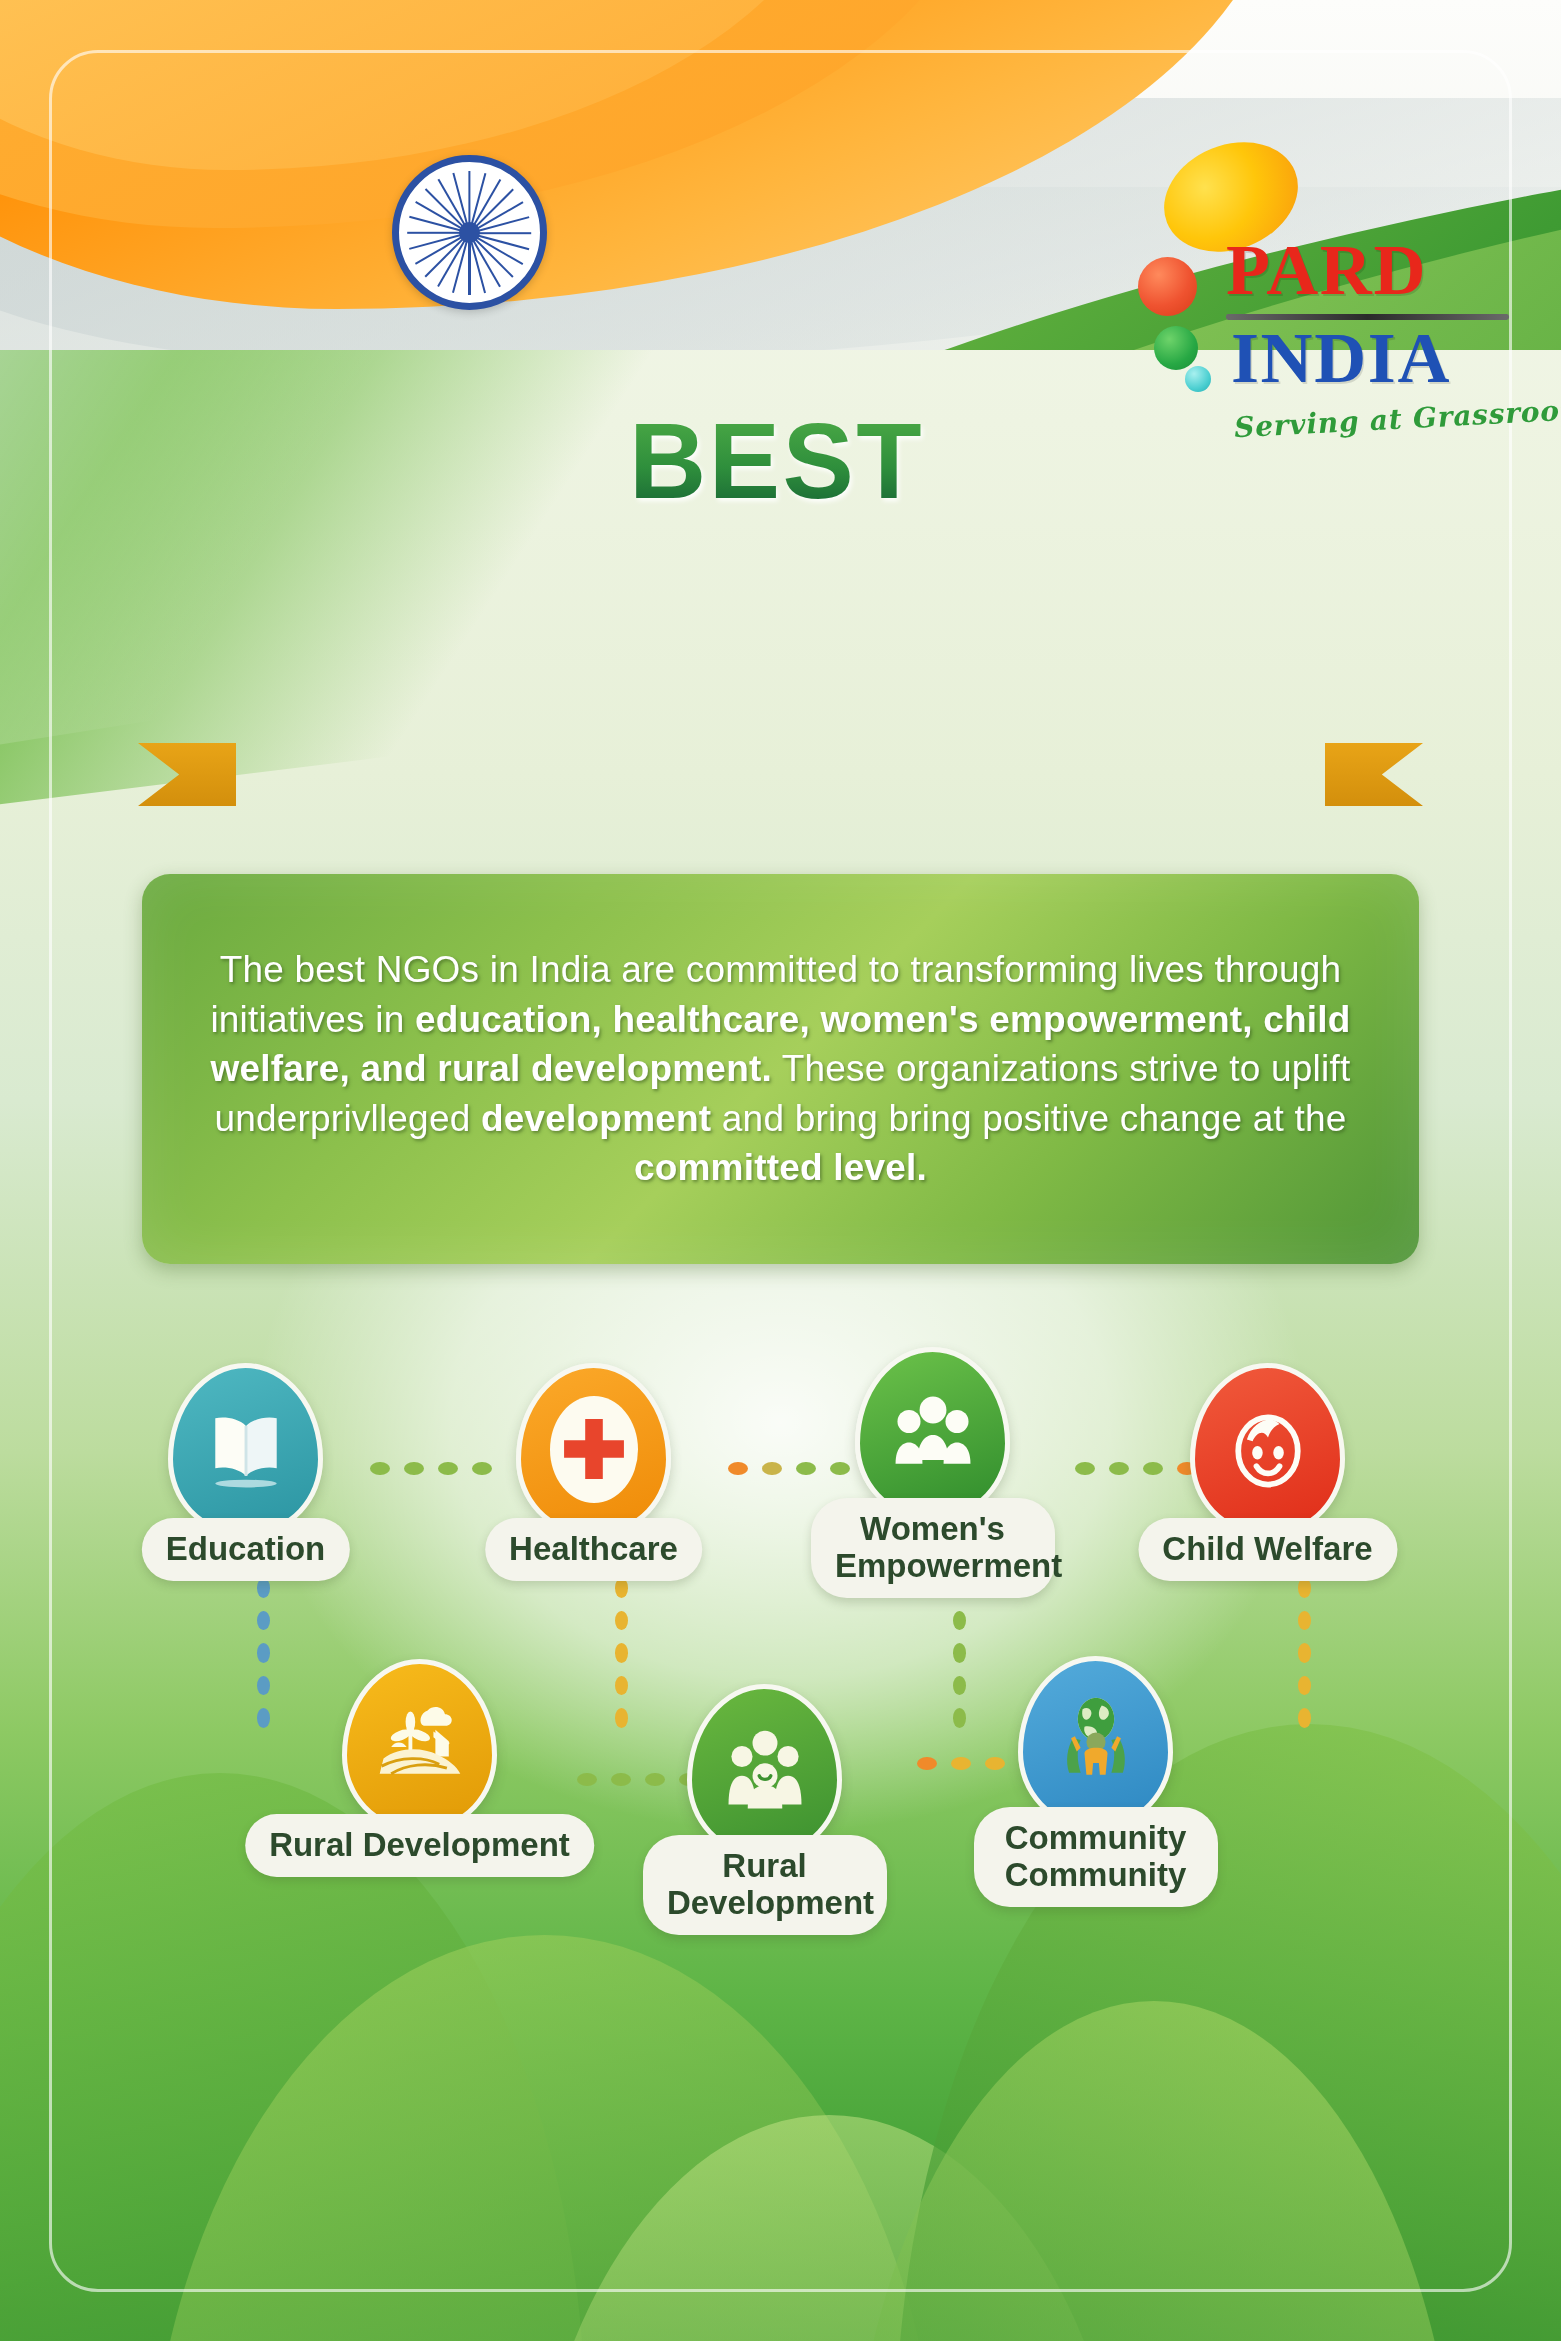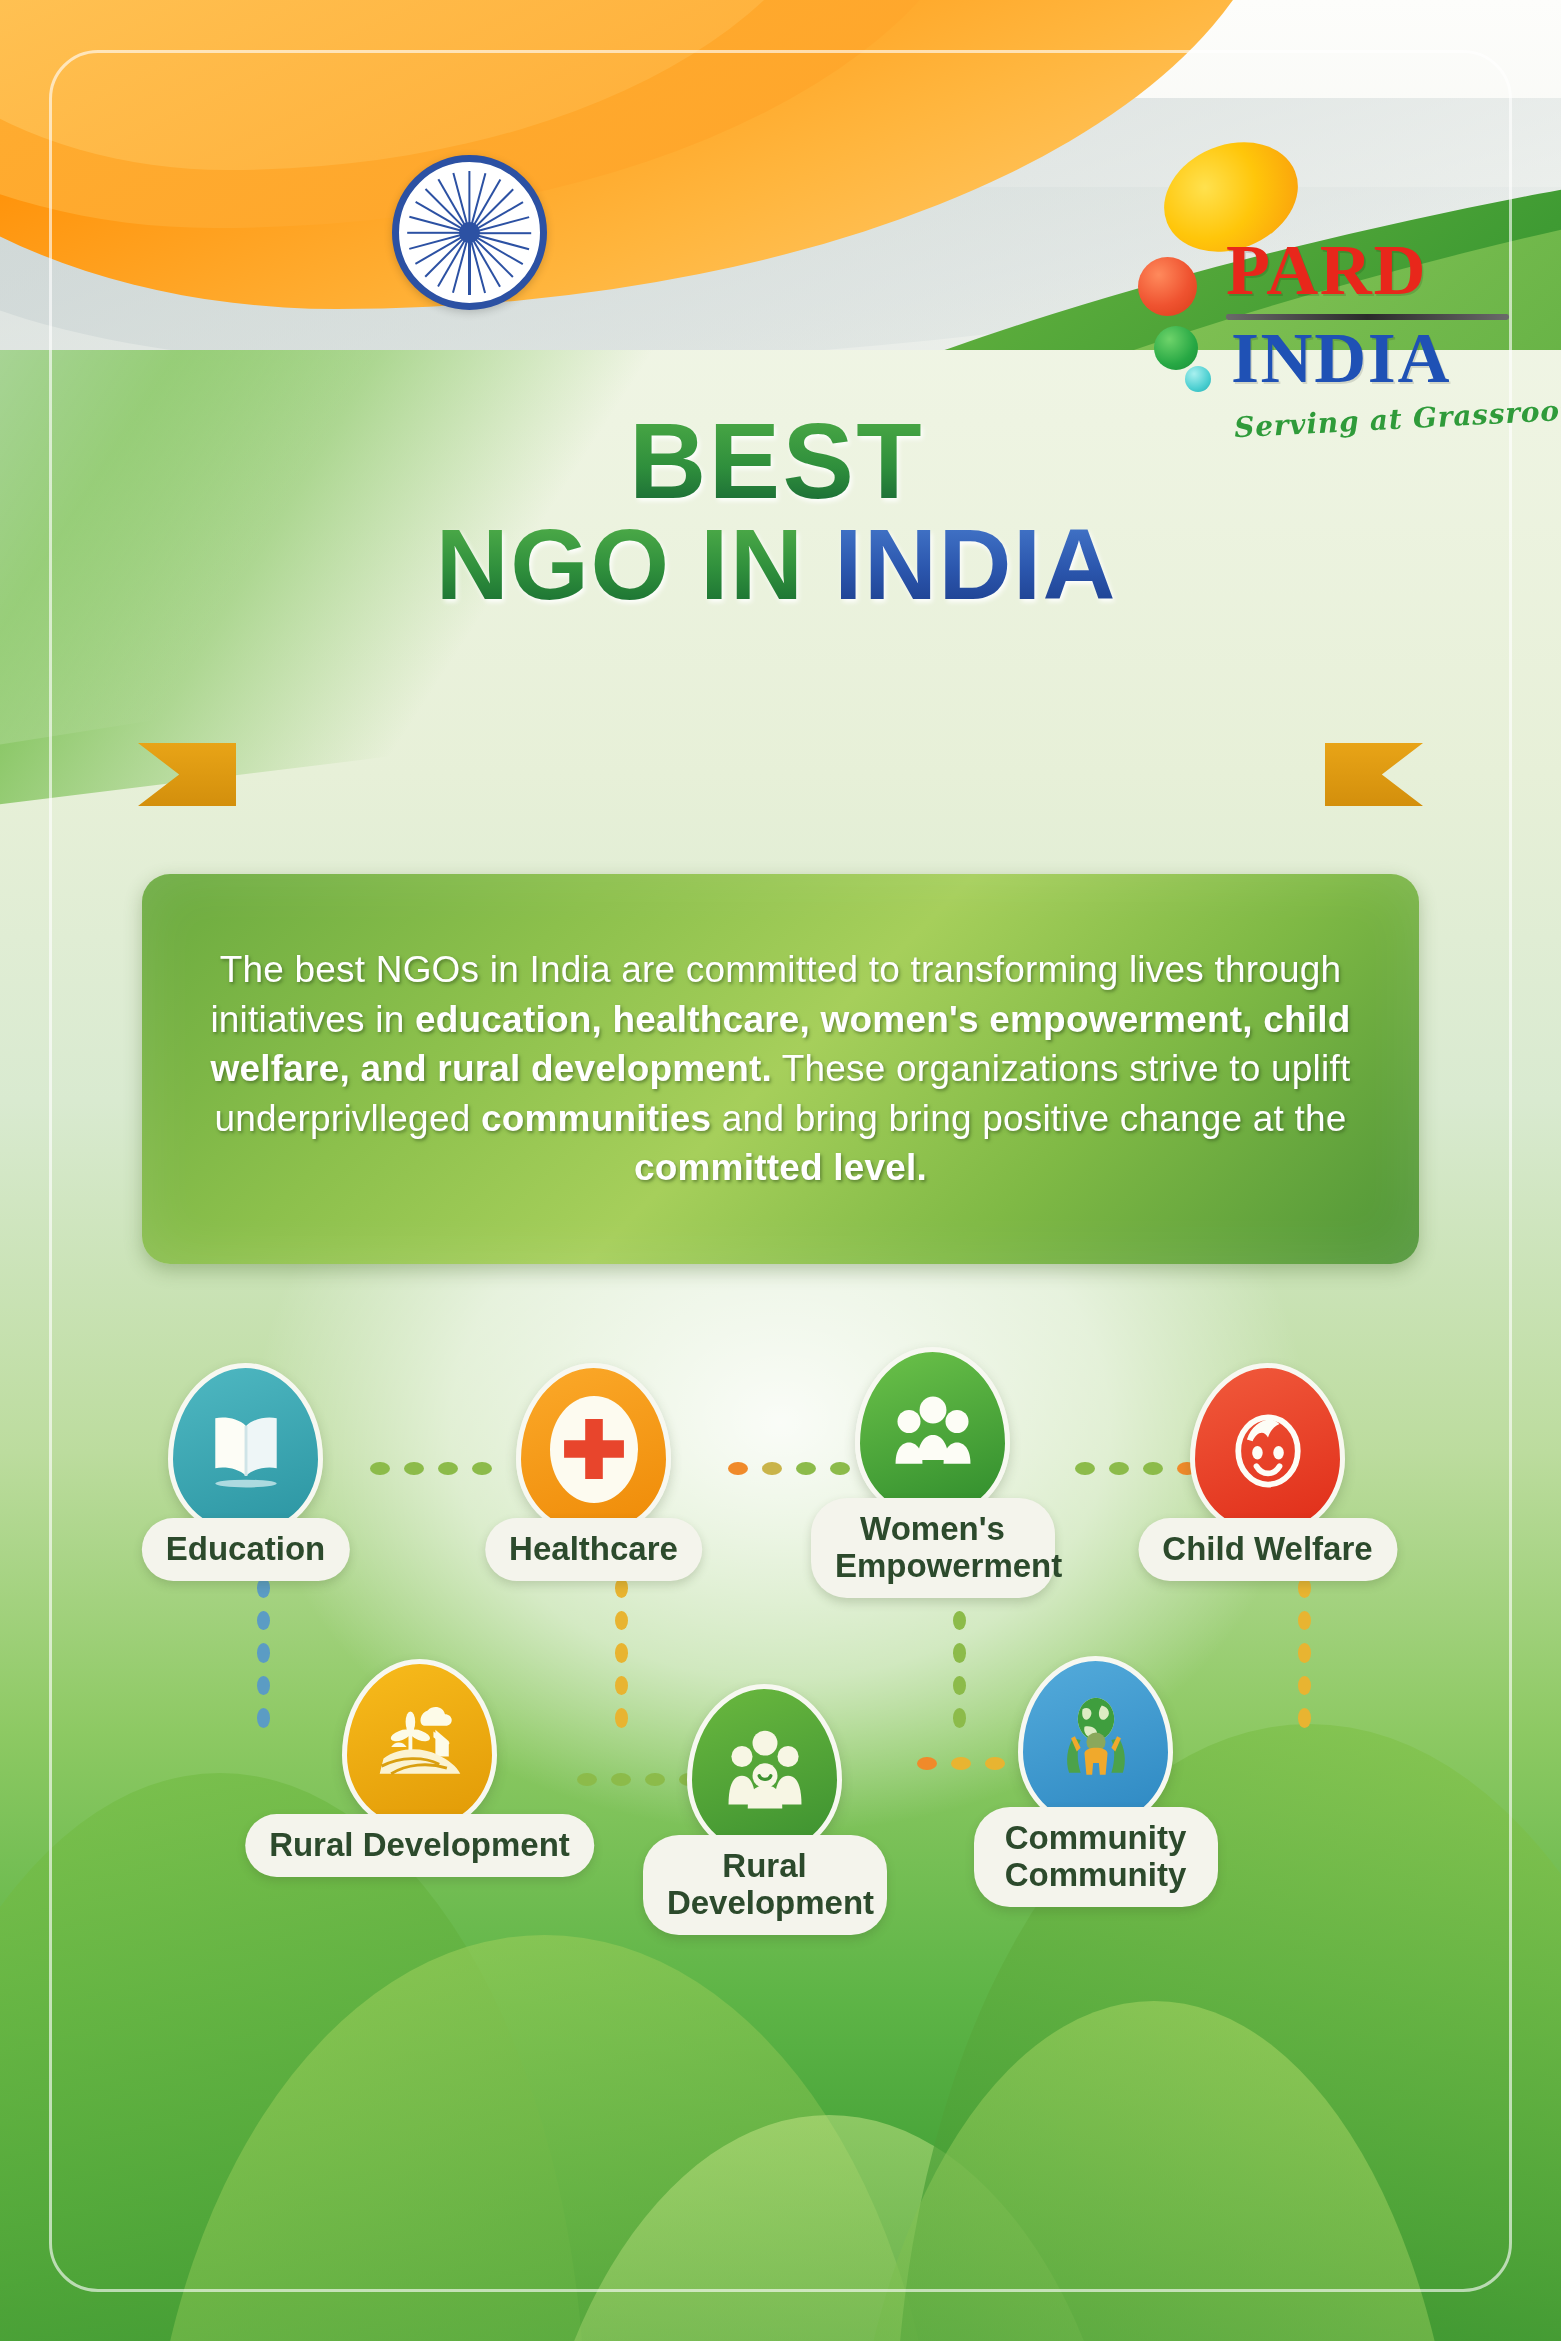--- a/index.html
+++ b/index.html
@@ -273,30 +273,29 @@
     <div class="logo-dot-grn"></div>
     <div class="logo-dot-cyn"></div>
     <div class="logo-pard">PARD</div>
     <div class="logo-rule"></div>
     <div class="logo-india">INDIA</div>
     <div class="logo-tag">Serving at Grassroots</div>
   </div>
 
   <div class="title-wrap">
     <div class="title-1">BEST</div>
-    <div class="title-2"><span class="t-green">NGO IN </span><span class="t-blue">INDIA</span></div>
   </div>
 
   <div class="ribbon">
     <div class="ribbon-tail tail-l"></div>
     <div class="ribbon-tail tail-r"></div>
   </div>
 
   <div class="greenbox">
-    <p id="intro-para"><span>The best NGOs in India are committed to transforming lives through initiatives in </span><b>education, healthcare, women's empowerment, child welfare, and rural development.</b><span> These organizations strive to uplift underprivlleged </span><b>communities</b><span> and bring bring positive change at the </span><b>committed level.</b></p>
+    <p id="intro-para"><span>The best NGOs in India are committed to transforming lives through initiatives in </span><b>education, healthcare, women's empowerment, child welfare, and rural development.</b><span> These organizations strive to uplift underprivlleged </span><b>development</b><span> and bring bring positive change at the </span><b>committed level.</b></p>
   </div>
 
   <div class="icons">
 
     <div class="dots" style="left:370px; top:128px;">
       <span style="background:#8cbb4a"></span>
         <span style="background:#8cbb4a"></span>
         <span style="background:#8cbb4a"></span>
         <span style="background:#8cbb4a"></span>
     </div>

